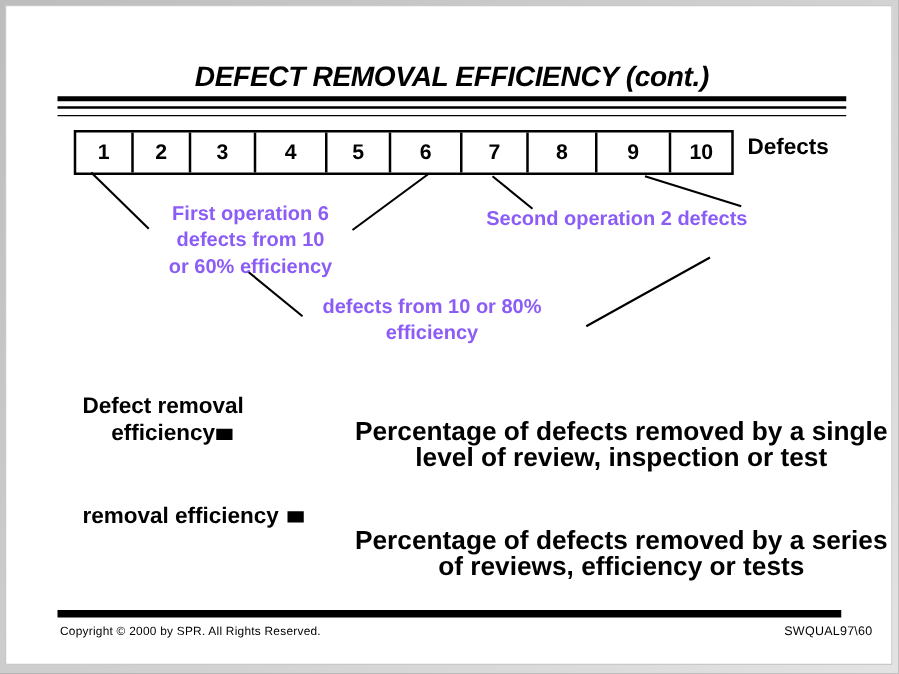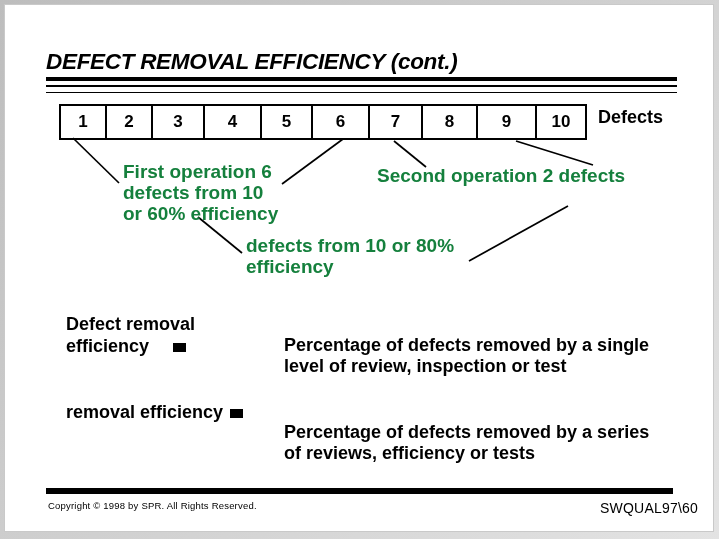--- a/index.html
+++ b/index.html
@@ -3,21 +3,21 @@
 <meta charset="utf-8">
 <style>
   html,body{margin:0;padding:0;background:#8f8f8f;}
   .frame{
     position:relative;width:719px;height:539px;overflow:hidden;
     background:linear-gradient(135deg,#bdbdbd 0%,#e3e3e3 100%);
     font-family:"Liberation Sans", sans-serif;
   }
   .slide{
     position:absolute;left:4px;top:4px;right:5px;bottom:7px;
-    background:#ffffff;border:1px solid #c9c9c9;
+    background:#ffffff;border:1px solid #c9c9c9;text-align:center;
   }
   
   .title-block{position:absolute;left:41px;top:44px;width:631px;}
   .title{
     margin:0;font-size:22.5px;line-height:26px;font-weight:bold;font-style:italic;
     letter-spacing:-0.3px;color:#000;white-space:nowrap;
   }
   .rule-thick{height:4px;background:#000;margin-top:2px;}
   .rule-double{margin-top:4px;height:5px;border-top:2px solid #000;border-bottom:1px solid #000;}
   
@@ -28,44 +28,44 @@
   .dbox{
     box-sizing:border-box;border-right:2px solid #000;
     display:flex;align-items:center;justify-content:center;
     font-size:17px;font-weight:bold;color:#000;
   }
   .dbox:last-child{border-right:none;flex:1;border-radius:12px;}
   .defects-label{
     position:absolute;left:593px;top:102px;font-size:18px;font-weight:bold;color:#000;
   }
   
-  .ann{position:absolute;font-size:19px;font-weight:bold;line-height:21px;color:#15803d;white-space:nowrap;}
+  .ann{position:absolute;font-size:16px;font-weight:bold;line-height:21px;color:#8b5cf6;white-space:nowrap;margin-left:12px;}
   .ann-first{left:118px;top:156px;}
   .ann-second{left:372px;top:160px;}
   .ann-cumulative{left:241px;top:230px;}
   
   .connectors{position:absolute;left:0;top:0;width:719px;height:539px;pointer-events:none;}
   .connectors line{stroke:#000;stroke-width:1.7;}
   
   .def-term{position:absolute;font-size:18px;font-weight:bold;line-height:22px;color:#000;white-space:nowrap;}
-  .def-desc{position:absolute;font-size:18px;font-weight:bold;line-height:21px;color:#000;white-space:nowrap;}
+  .def-desc{position:absolute;font-size:21px;font-weight:bold;line-height:21px;color:#000;white-space:nowrap;}
   .term1{left:61px;top:308px;}
   .desc1{left:279px;top:330px;}
   .term2{left:61px;top:396px;}
   .desc2{left:279px;top:417px;}
   .eq{
     display:inline-block;width:13px;height:9px;background:#000;
     overflow:hidden;color:transparent;font-size:7px;line-height:9px;vertical-align:baseline;
   }
   .eq1{position:absolute;left:168px;top:338px;}
   .eq2{margin-left:7px;}
   
   .footer-bar{position:absolute;left:41px;top:483px;width:627px;height:6px;background:#000;}
   .footer-copy{position:absolute;left:43px;top:495px;font-size:9.5px;color:#000;letter-spacing:0.2px;}
-  .footer-id{position:absolute;right:15px;top:495px;font-size:14px;color:#000;letter-spacing:0.2px;}
+  .footer-id{position:absolute;right:15px;top:495px;font-size:10px;color:#000;letter-spacing:0.2px;}
 </style>
 </head>
 <body>
 
 <div class="frame">
   <div class="slide">
 
     <div class="title-block">
       <h1 class="title">DEFECT REMOVAL EFFICIENCY (cont.)</h1>
       <div class="rule-thick"></div>
@@ -120,17 +120,17 @@
 
     <div class="def-term term2">
       <div><span>removal efficiency</span><span class="eq eq2">=</span></div>
     </div>
     <div class="def-desc desc2">
       <div>Percentage of defects removed by a series</div>
       <div>of reviews, efficiency or tests</div>
     </div>
 
     <div class="footer-bar"></div>
-    <div class="footer-copy">Copyright © 1998 by SPR.  All Rights Reserved.</div>
+    <div class="footer-copy">Copyright © 2000 by SPR.  All Rights Reserved.</div>
     <div class="footer-id">SWQUAL97\60</div>
 
   </div>
 </div>
 
 </body></html>

